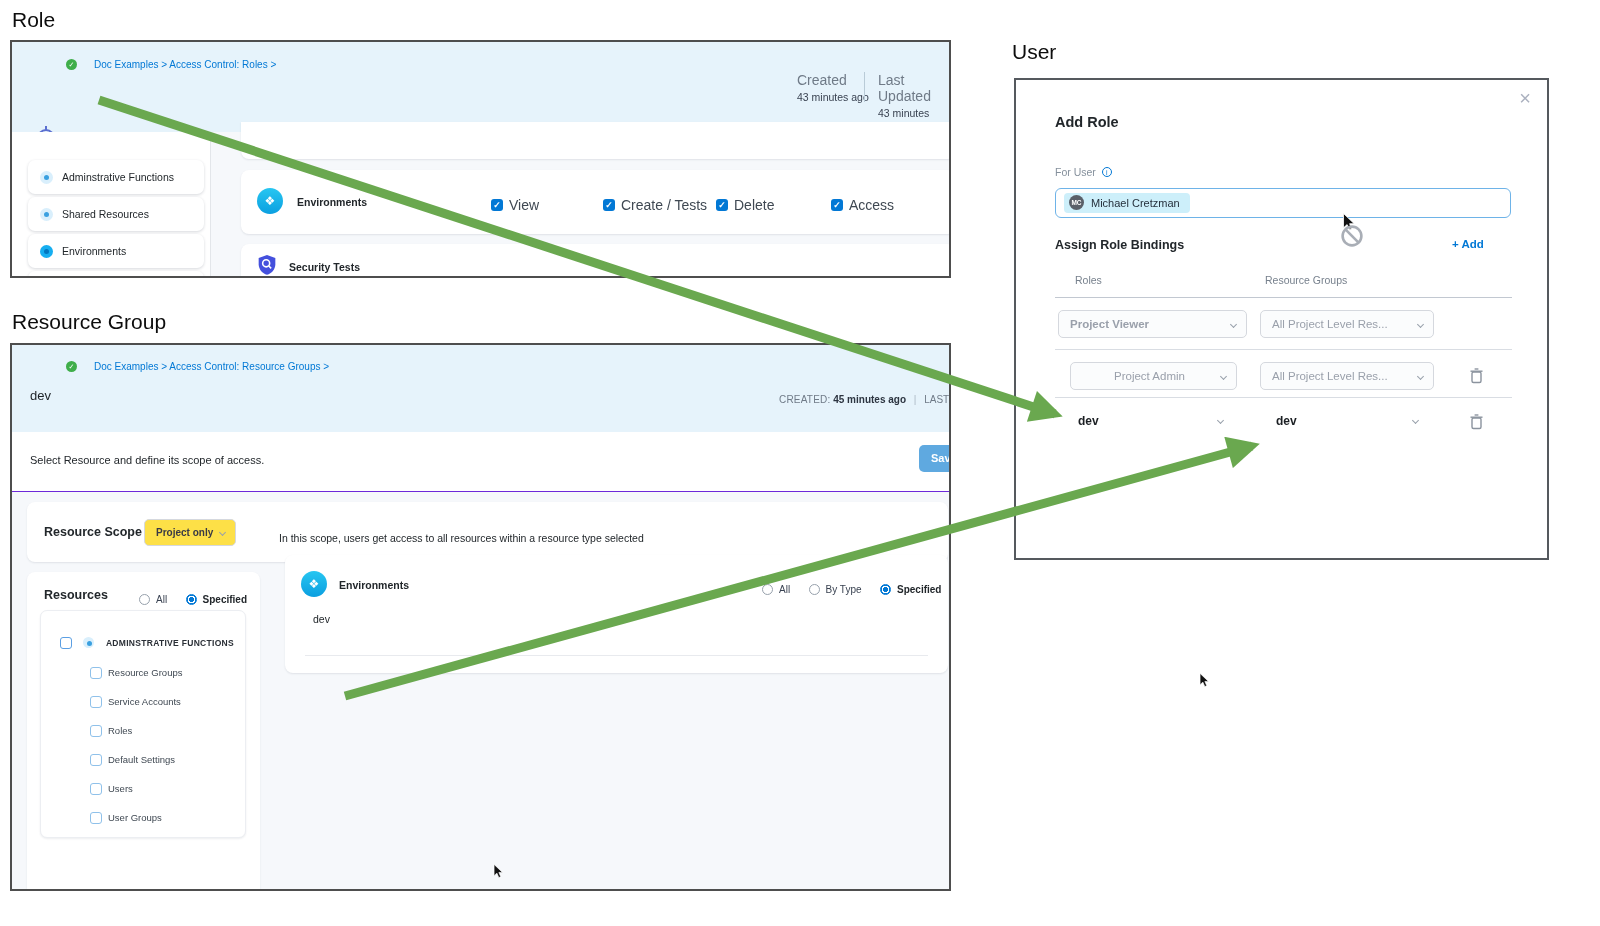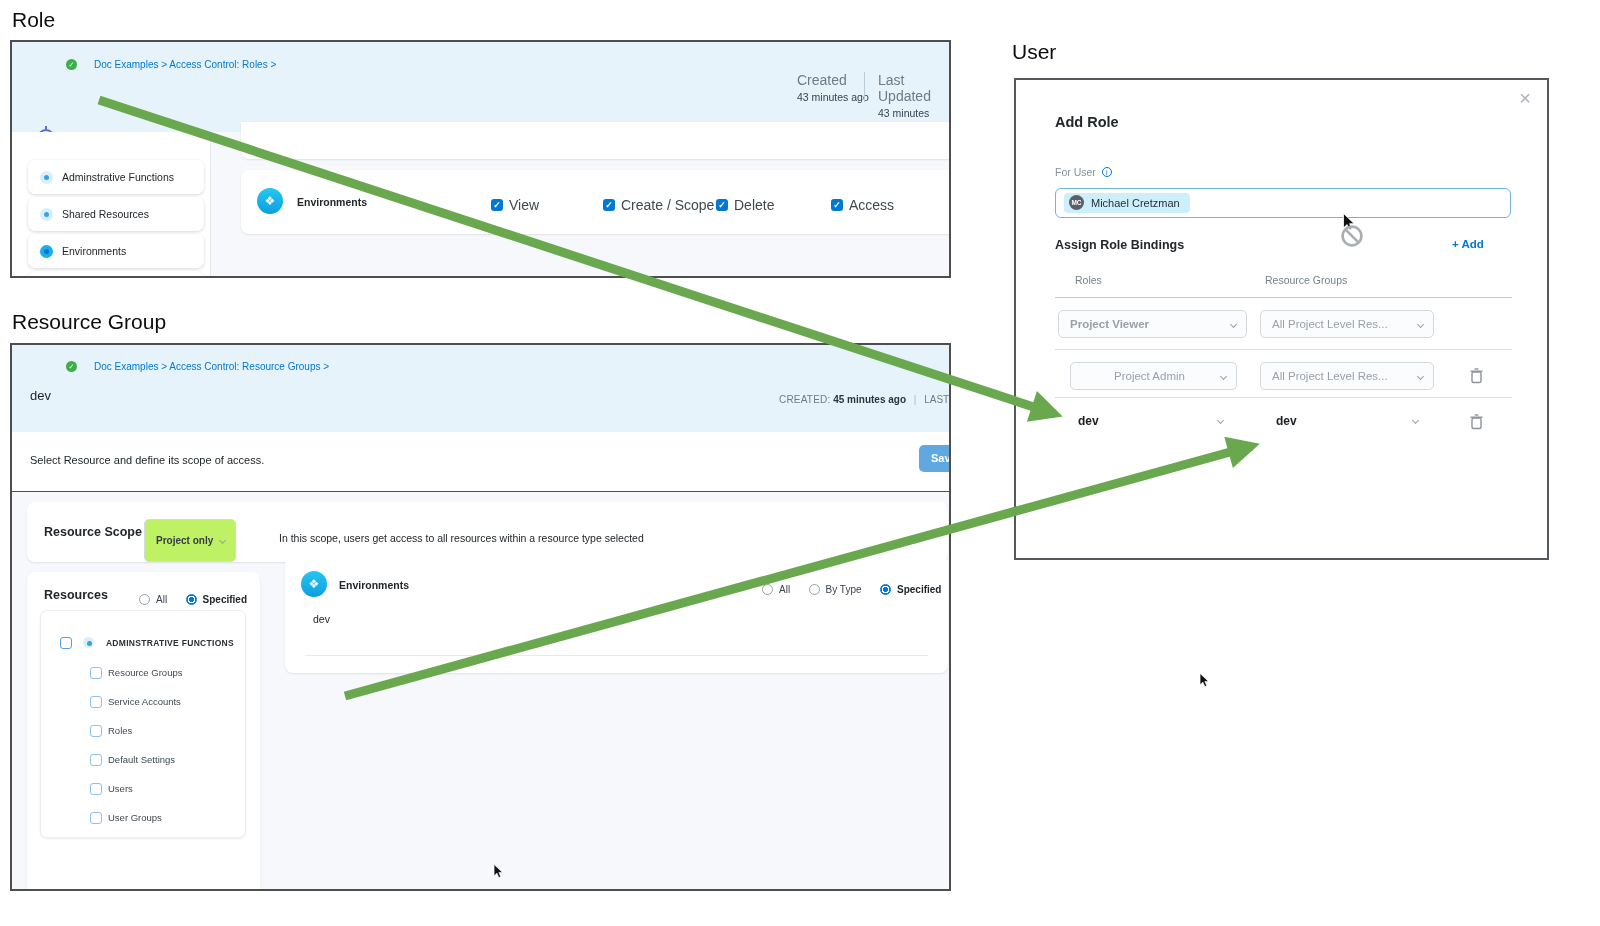--- a/index.html
+++ b/index.html
@@ -109,30 +109,38 @@
     <div style="position:absolute; left:198px; top:90px; right:0; bottom:0; background:#f6f8fb; border-left:1px solid #e3e6ea;">
       <div class="content-card" style="left:30px; top:-10px; width:714px; height:37px; border-radius:0 0 8px 8px;"></div>
 
       <div class="content-card" style="left:30px; top:38px; width:714px; height:64px;">
         <div class="env-circle" style="position:absolute; left:16px; top:18px;">❖</div>
         <div class="row-label" style="position:absolute; left:56px; top:26px;">Environments</div>
         <div style="position:absolute; left:250px; top:25px;">
           <span class="cb on">✓</span><span class="cb-label">View</span>
         </div>
         <div style="position:absolute; left:362px; top:25px;">
-          <span class="cb on">✓</span><span class="cb-label">Create / Scope</span>
+          <span class="cb on">✓</span><span class="cb-label">Create / Tests</span>
         </div>
         <div style="position:absolute; left:475px; top:25px;">
           <span class="cb on">✓</span><span class="cb-label">Delete</span>
         </div>
         <div style="position:absolute; left:590px; top:25px;">
           <span class="cb on">✓</span><span class="cb-label">Access</span>
         </div>
       </div>
 
+      <div class="content-card" style="left:30px; top:112px; width:714px; height:60px;">
+        <svg style="position:absolute; left:16px; top:10px;" width="20" height="22" viewBox="0 0 24 26">
+          <path d="M12 1 L22 4.6 V12 C22 18.2 17.6 22.8 12 24.8 C6.4 22.8 2 18.2 2 12 V4.6 Z" fill="#4450dd"></path>
+          <circle cx="11" cy="11" r="4.2" fill="none" stroke="#ffffff" stroke-width="1.9"></circle>
+          <line x1="14.2" y1="14.2" x2="17" y2="17" stroke="#ffffff" stroke-width="1.9"></line>
+        </svg>
+        <div class="row-label" style="position:absolute; left:48px; top:17px;">Security Tests</div>
+      </div>
     </div>
   </div>
 
   <div class="panel" style="left:10px; top:343px; width:941px; height:548px;">
     <div class="p-header" style="height:87px;">
       <div class="crumb" style="left:14px; top:16px;">
         <span class="dot">✓</span>
         <span>Doc Examples &gt; Access Control: Resource Groups &gt;</span>
       </div>
       <div style="position:absolute; left:18px; top:43px; font-size:13px; color:#1d2227;">dev</div>
@@ -146,21 +154,21 @@
 
     <div style="position:absolute; left:0; top:87px; right:0; height:60px; background:#fff; border-bottom:1px solid #6d28d9;">
       <div style="position:absolute; left:18px; top:22px; font-size:11px; color:#22272b;">Select Resource and define its scope of access.</div>
       <div style="position:absolute; left:907px; top:13px; width:70px; height:27px; background:#5fa9e0; border-radius:5px; color:#fff; font-size:11px; font-weight:700; text-align:left; padding:7px 0 0 12px;">Save</div>
     </div>
 
     <div style="position:absolute; left:0; top:147px; right:0; bottom:0; background:#f6f8fb;">
 
       <div class="content-card" style="left:15px; top:10px; width:921px; height:60px;">
         <div style="position:absolute; left:17px; top:23px; font-size:12.5px; font-weight:700; color:#22272b;">Resource Scope</div>
-        <div class="select-box" style="left:117px; top:17px; width:92px; height:43px; color:#383946; font-weight:600; font-size:10px; background:#bef264;">
+        <div class="select-box" style="left:117px; top:17px; width:92px; height:27px; color:#383946; font-weight:600; font-size:10px; background:#fde047;">
           <span>Project only</span>
           <span class="chev"></span>
         </div>
       </div>
 
       <div class="content-card" style="left:15px; top:80px; width:233px; height:330px; border-radius:8px 8px 0 0;">
         <div style="position:absolute; left:17px; top:16px; font-size:12.5px; font-weight:700; color:#22272b;">Resources</div>
         <div style="position:absolute; left:112px; top:18px; white-space:nowrap;">
           <span class="radio off"></span><span class="radio-label">All</span>
           <span class="radio on"></span><span class="radio-label" style="color:#22272b; font-weight:600;">Specified</span>

